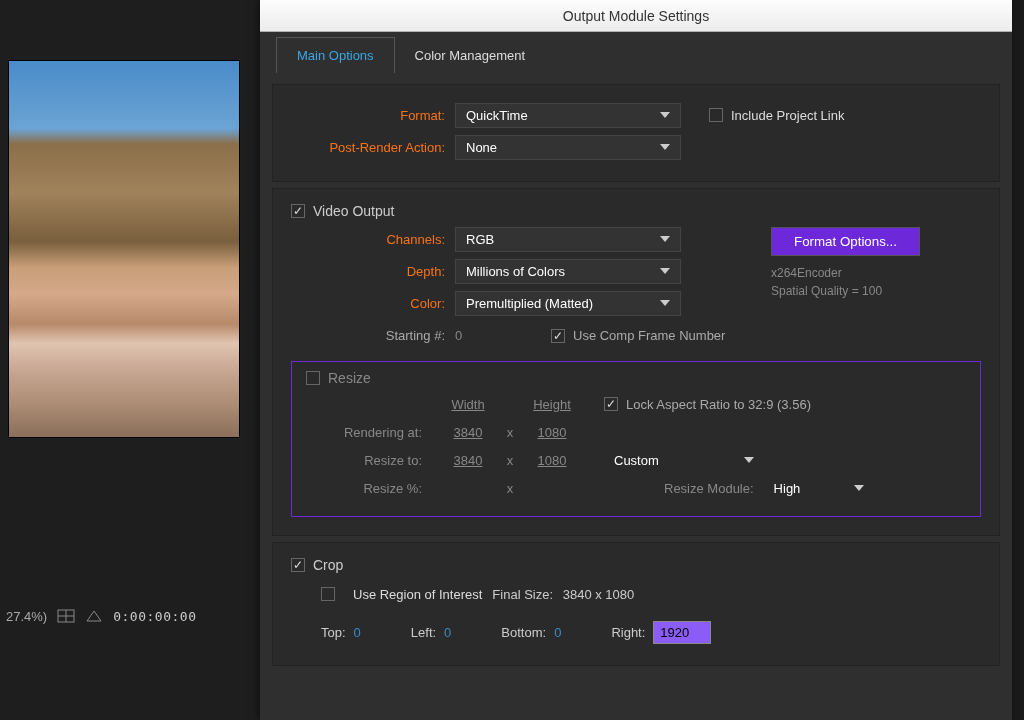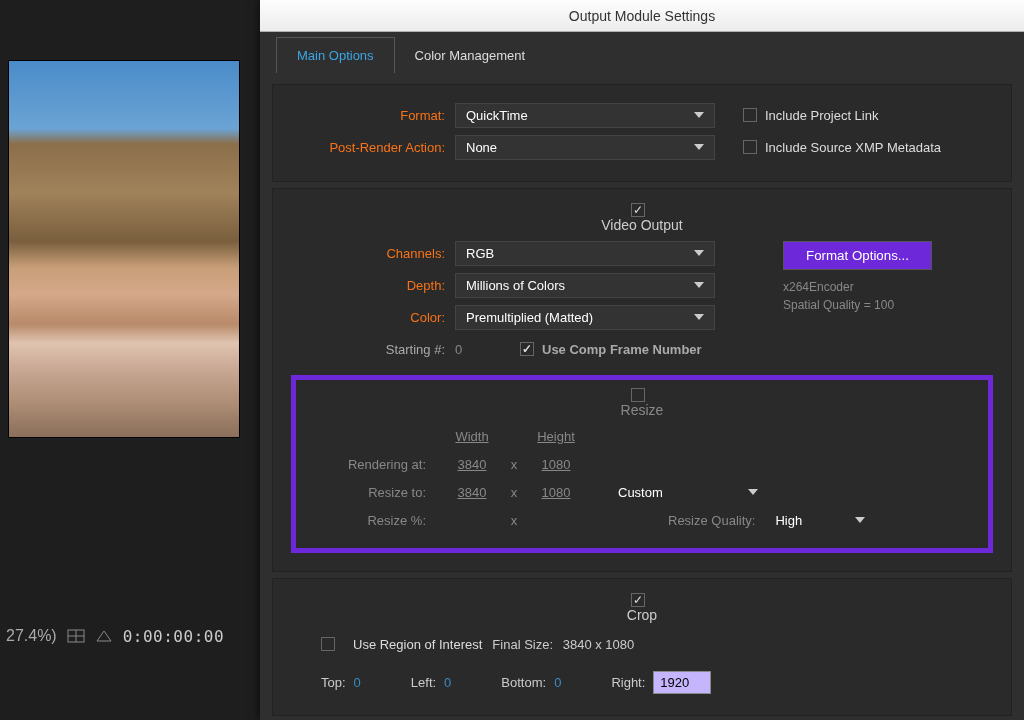--- a/index.html
+++ b/index.html
@@ -1,58 +1,58 @@
 <!DOCTYPE html>
 <html><head>
 <meta charset="utf-8">
 <style>
   * { box-sizing: border-box; margin: 0; padding: 0; font-family: "Helvetica Neue", Arial, sans-serif; }
   body { background: #1a1a1a; color: #ccc; font-size: 13px; overflow: hidden; width: 1024px; height: 720px; position: relative; }
 
   .bg-panel { position: absolute; left: 0; top: 0; width: 260px; height: 720px; background: #1e1e1e; }
   .bg-image { position: absolute; left: 8px; top: 60px; width: 232px; height: 378px; background: linear-gradient(180deg, #4a8cc9 0%, #6ba3d4 18%, #8b6f4a 22%, #a0825b 35%, #7a5f3e 48%, #c89f78 55%, #d4a88a 62%, #b88a6a 70%, #e0c4b0 75%, #c9a894 82%, #b09078 90%, #8b6f5a 100%); border: 1px solid #000; }
-  .bg-controls { position: absolute; left: 0; top: 616px; width: 260px; height: 40px; display: flex; align-items: center; gap: 10px; padding-left: 6px; color: #aaa; font-size: 16px; }
+  .bg-controls { position: absolute; left: 0; top: 596px; width: 260px; height: 40px; display: flex; align-items: center; gap: 10px; padding-left: 6px; color: #aaa; font-size: 13px; }
   .bg-controls .ico { width: 18px; height: 14px; display: inline-block; }
   .zoom-val { color: #aaa; }
   .time-val { color: #ccc; font-family: monospace; letter-spacing: 0.5px; }
 
-  .dialog { position: absolute; left: 260px; top: 0; right: 0; height: 720px; background: #2f2f2f; box-shadow: -2px 0 8px rgba(0,0,0,0.5); }
+  .dialog { position: absolute; left: 260px; top: 0; right: 12px; height: 720px; background: #2f2f2f; box-shadow: -2px 0 8px rgba(0,0,0,0.5); }
   .titlebar { height: 32px; background: linear-gradient(180deg, #fdfdfd 0%, #ececec 100%); color: #333; text-align: center; line-height: 32px; font-size: 14px; border-bottom: 1px solid #b0b0b0; }
 
   .tabs { display: flex; height: 46px; align-items: center; padding-left: 16px; gap: 0; text-align: center; }
   .tab { padding: 10px 20px; color: #ddd; cursor: pointer; }
   .tab.active { color: #3aa7e4; border: 1px solid #555; border-bottom: none; background: #2f2f2f; }
 
   .section { margin: 6px 12px; background: #2a2a2a; border: 1px solid #222; padding: 14px 18px 18px 18px; }
   .frow { display: flex; align-items: center; height: 32px; }
   .flabel { width: 164px; text-align: right; color: #aaa; padding-right: 10px; }
   .flabel.bright { color: #f97316; }
-  .dropdown { width: 260px; background: #333; color: #fff; padding: 4px 10px; border: 1px solid #444; display: flex; justify-content: space-between; align-items: center; cursor: pointer; }
+  .dropdown { width: 226px; background: #333; color: #fff; padding: 4px 10px; border: 1px solid #444; display: flex; justify-content: space-between; align-items: center; cursor: pointer; }
   .tri { width: 0; height: 0; border-left: 5px solid transparent; border-right: 5px solid transparent; border-top: 6px solid #ccc; }
   .cbx { width: 14px; height: 14px; border: 1px solid #666; margin-right: 8px; display: inline-flex; align-items: center; justify-content: center; flex-shrink: 0; }
   .cbx.checked::after { content: "✓"; color: #ddd; font-size: 12px; line-height: 12px; }
   .cblabel { color: #aaa; }
   .cblabel.bright { color: #ddd; }
   .col-right { margin-left: 28px; display: flex; align-items: center; }
 
   .fmt-btn { background: #6d28d9; border: 1px solid #555; padding: 6px 22px; color: #fff; cursor: pointer; }
   .info-text { color: #888; font-size: 12px; margin-top: 8px; line-height: 1.5; }
 
-  .subhead { display: flex; align-items: center; color: #ccc; font-size: 14px; margin-bottom: 4px; flex-direction: column; }
-  .sub-section { border: 5px solid #6d28d9; margin-top: 10px; padding: 8px 14px 14px 14px; }
+  .subhead { display: flex; align-items: center; color: #ccc; font-size: 14px; margin-bottom: 4px; }
+  .sub-section { border: 1px solid #6d28d9; margin-top: 10px; padding: 8px 14px 14px 14px; }
   .dim-row { display: flex; align-items: center; height: 28px; color: #888; }
   .dim-label { width: 130px; text-align: right; padding-right: 14px; }
   .dim-col { width: 64px; text-align: center; text-decoration: underline; }
   .dim-x { width: 20px; text-align: center; color: #888; }
   .link-val { color: #3a8bc4; cursor: pointer; }
   .dim-extra { margin-left: 20px; display: flex; align-items: center; }
 
   .crop-row { display: flex; align-items: center; height: 30px; gap: 10px; }
   .crop-field { display: flex; align-items: center; gap: 8px; margin-right: 40px; }
-  .crop-input { background: #c4b5fd; color: #000; width: 58px; padding: 3px 6px; font-size: 13px; border: 1px solid #888; }
+  .crop-input { background: #8b5cf6; color: #000; width: 58px; padding: 3px 6px; font-size: 13px; border: 1px solid #888; }
 </style>
 </head>
 <body>
 
 <div class="bg-panel">
   <div class="bg-image"></div>
   <div class="bg-controls">
     <span class="zoom-val">27.4%)</span>
     <span class="ico"><svg viewBox="0 0 18 14">
           <rect x="1" y="1" width="16" height="12" fill="none" stroke="#888"></rect>
@@ -85,24 +85,20 @@
         <span class="cbx"></span>
         <span class="cblabel bright">Include Project Link</span>
       </div>
     </div>
     <div class="frow">
       <div class="flabel bright">Post-Render Action:</div>
       <div class="dropdown">
         <span>None</span>
           <span class="tri"></span>
       </div>
-      <div class="col-right">
-        <span class="cbx"></span>
-        <span class="cblabel bright">Include Source XMP Metadata</span>
-      </div>
     </div>
   </div>
 
   <div class="section">
     <div class="subhead">
       <span class="cbx checked"></span>
       <span>Video Output</span>
     </div>
 
     <div style="display:flex;">
@@ -124,21 +120,21 @@
         <div class="frow">
           <div class="flabel bright">Color:</div>
           <div class="dropdown">
             <span>Premultiplied (Matted)</span>
               <span class="tri"></span>
           </div>
         </div>
         <div class="frow">
           <div class="flabel">Starting #:</div>
           <div style="width:50px;color:#888;">0</div>
-          <div style="display:flex;align-items:flex-start;margin-left:15px;font-weight:bold;">
+          <div style="display:flex;align-items:flex-end;margin-left:46px;">
             <span class="cbx checked"></span>
             <span class="cblabel">Use Comp Frame Number</span>
           </div>
         </div>
       </div>
       <div style="width:210px;padding-top:4px;">
         <button class="fmt-btn">Format Options...</button>
         <div class="info-text">
           <div>x264Encoder</div>
           <div>Spatial Quality = 100</div>
@@ -149,20 +145,24 @@
     <div class="sub-section">
       <div class="subhead" style="color:#888;">
         <span class="cbx"></span>
         <span>Resize</span>
       </div>
       <div class="dim-row">
         <div class="dim-label"></div>
         <div class="dim-col">Width</div>
         <div class="dim-x"></div>
         <div class="dim-col">Height</div>
+        <div class="dim-extra">
+          <span class="cbx checked"></span>
+          <span class="cblabel">Lock Aspect Ratio to 32:9 (3.56)</span>
+        </div>
       </div>
       <div class="dim-row">
         <div class="dim-label">Rendering at:</div>
         <div class="dim-col">3840</div>
         <div class="dim-x">x</div>
         <div class="dim-col">1080</div>
       </div>
       <div class="dim-row">
         <div class="dim-label">Resize to:</div>
         <div class="dim-col">3840</div>
@@ -174,21 +174,21 @@
               <span class="tri"></span>
           </div>
         </div>
       </div>
       <div class="dim-row">
         <div class="dim-label">Resize %:</div>
         <div class="dim-col"></div>
         <div class="dim-x">x</div>
         <div class="dim-col"></div>
         <div class="dim-extra" style="margin-left:80px;">
-          <span style="margin-right:10px;">Resize Quality:</span>
+          <span style="margin-right:10px;">Resize Module:</span>
           <div class="dropdown" style="width:110px;background:transparent;border:none;">
             <span>High</span>
               <span class="tri"></span>
           </div>
         </div>
       </div>
     </div>
   </div>
 
   <div class="section">

